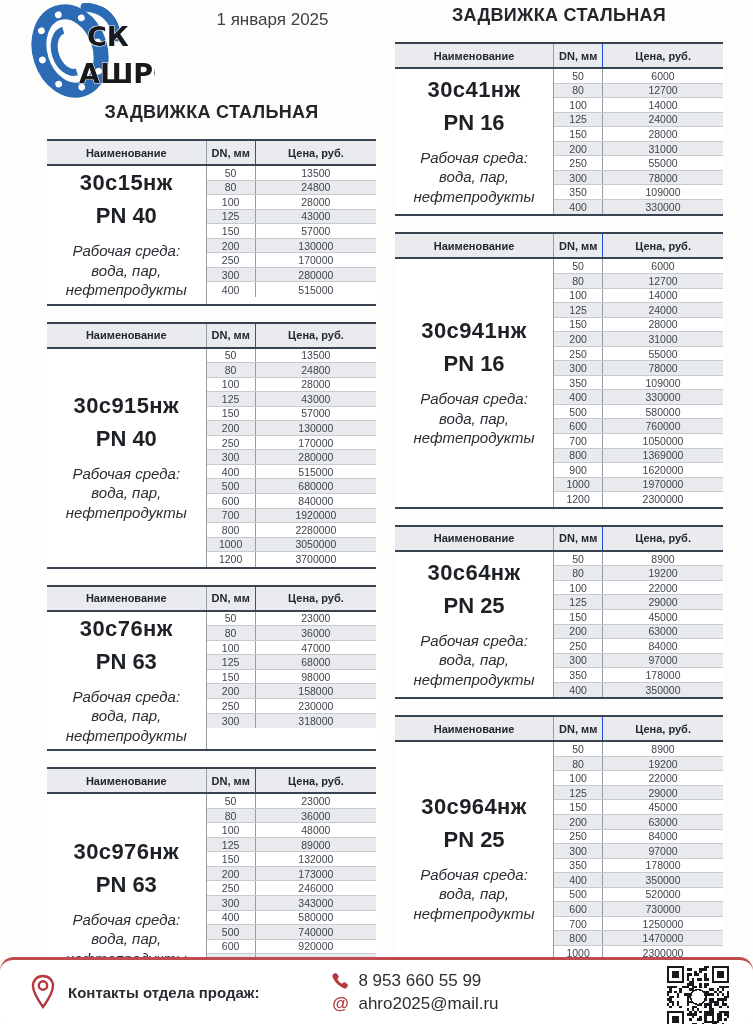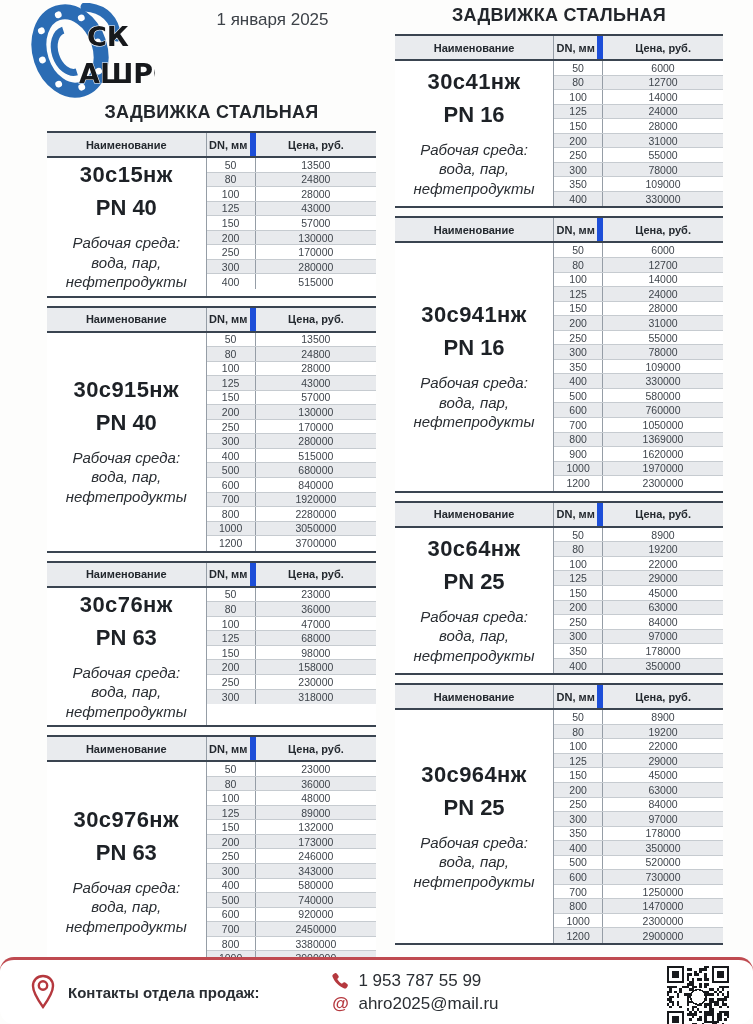--- a/index.html
+++ b/index.html
@@ -22,29 +22,29 @@
   .doc-title { font-size: 31px; font-weight: bold; color: #1b67a5; letter-spacing: 0.5px; white-space: nowrap; }
   .doc-date  { font-size: 17px; color: #3d4248; margin-top: 1px; text-align: center; }
 
   .section-title {
     text-align: center; font-weight: bold; font-size: 18px;
     color: #23272c; letter-spacing: 0.3px; margin-top: 4px;
   }
   .col-right .section-title { margin-top: 2px; }
 
   
-  .price-table { margin-top: 8px; border-bottom: 2px solid #3a4450; background: #fff; }
+  .price-table { margin-top: 16px; border-bottom: 2px solid #3a4450; background: #fff; }
   .thead {
     display: flex; background: #e9ebee;
     border-top: 2px solid #3a4450; border-bottom: 2px solid #3a4450;
     height: 27px; font-weight: bold; font-size: 11px; color: #23282e;
   }
   .th { display: flex; align-items: center; justify-content: center; }
   .th-name  { width: 48.5%; border-right: 1px solid #959da6; }
-  .th-dn    { width: 15%;   border-right: 6px solid #1d4ed8; }
+  .th-dn    { width: 15%;   border-right: 1px solid #1d4ed8; }
   .th-price { flex: 1; }
 
   .tbody { display: flex; align-items: stretch; }
   .name-cell {
     width: 48.5%; border-right: 1px solid #959da6;
     display: flex; flex-direction: column; justify-content: center; align-items: center;
     text-align: center; padding: 4px 10px;
   }
   .model { font-size: 22px; font-weight: bold; color: #1d2126; letter-spacing: 0.4px; }
   .pn    { font-size: 22px; font-weight: bold; color: #1d2126; margin-top: 7px; }
@@ -660,21 +660,21 @@
     </svg>
     <div class="contact-text">
       <div class="label">Контакты отдела продаж:</div>
     </div>
   </div>
   <div class="contact-mid">
     <div class="contact-line">
       <svg class="phone-icon" viewBox="0 0 20 20">
         <path d="M4.2 1.5 C5 1 6 1.2 6.6 2 L8.2 4.2 C8.8 5 8.7 6 8 6.7 L6.9 7.8 C7.8 9.7 10.3 12.2 12.2 13.1 L13.3 12 C14 11.3 15 11.2 15.8 11.8 L18 13.4 C18.8 14 19 15 18.5 15.8 L17.4 17.4 C16.8 18.3 15.7 18.7 14.7 18.3 C9.2 16.2 3.8 10.8 1.7 5.3 C1.3 4.3 1.7 3.2 2.6 2.6 Z" fill="#b5383e"></path>
       </svg>
-      <span>1 953 787 55 99</span>
+      <span>8 953 660 55 99</span>
     </div>
     <div class="contact-line">
       <span class="at-icon">@</span>
       <span>ahro2025@mail.ru</span>
     </div>
   </div>
   <div class="qr-wrap">
     <svg id="qr-svg" width="62" height="62" viewBox="0 0 25 25" shape-rendering="crispEdges">
         <rect x="0" y="0" width="25" height="25" fill="#ffffff"></rect>
         <rect x="15" y="0" width="1" height="1" fill="#17191c"></rect>

